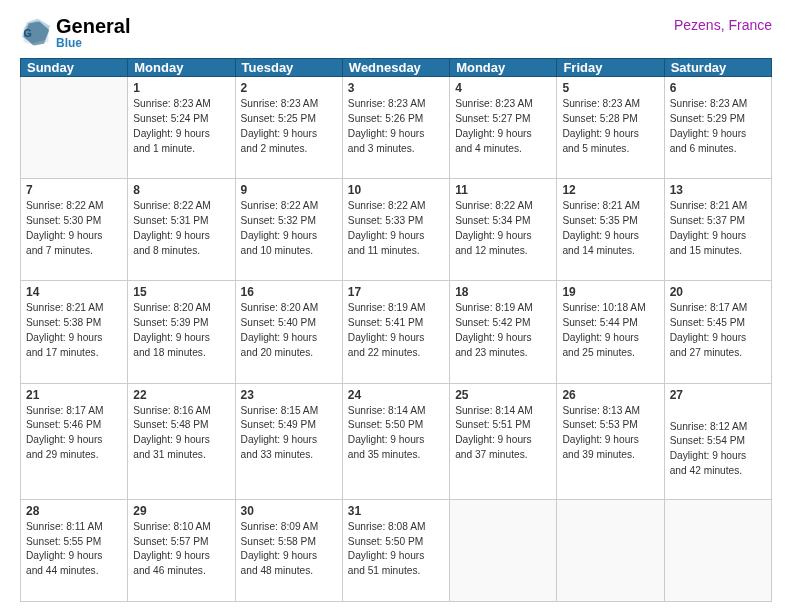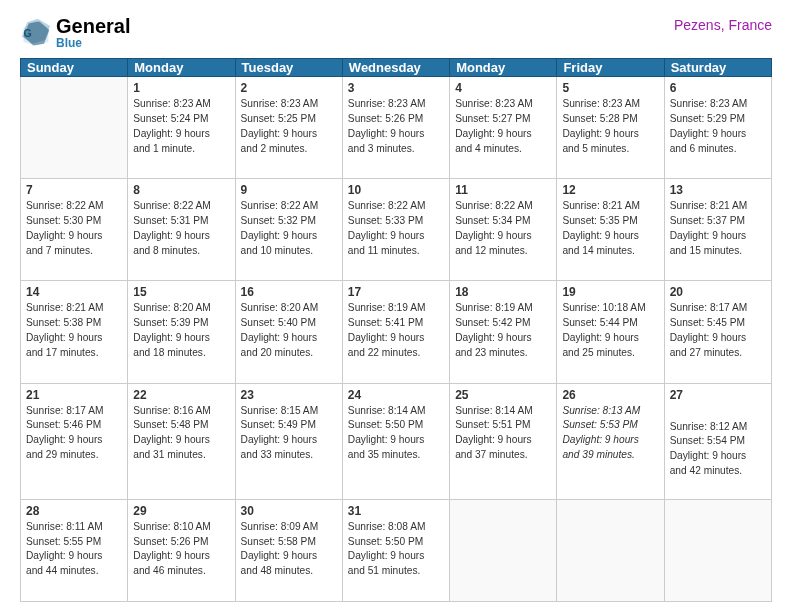--- a/index.html
+++ b/index.html
@@ -303,21 +303,21 @@
           </td>
           <td>
             <span class="day-num">25</span>
             <div class="day-info" style="white-space: pre-line;">Sunrise: 8:14 AM
 Sunset: 5:51 PM
 Daylight: 9 hours
 and 37 minutes.</div>
           </td>
           <td>
             <span class="day-num">26</span>
-            <div class="day-info" style="white-space: pre-line; font-style: italic;">Sunrise: 8:13 AM
+            <div class="day-info" style="white-space: pre-line;">Sunrise: 8:13 AM
 Sunset: 5:53 PM
 Daylight: 9 hours
 and 39 minutes.</div>
           </td>
           <td>
             <span class="day-num">27</span>
             <div class="day-info" style="white-space: pre-line; margin-top: 18px;">Sunrise: 8:12 AM
 Sunset: 5:54 PM
 Daylight: 9 hours
 and 42 minutes.</div>
@@ -327,21 +327,21 @@
           <td>
             <span class="day-num">28</span>
             <div class="day-info" style="white-space: pre-line;">Sunrise: 8:11 AM
 Sunset: 5:55 PM
 Daylight: 9 hours
 and 44 minutes.</div>
           </td>
           <td>
             <span class="day-num">29</span>
             <div class="day-info" style="white-space: pre-line;">Sunrise: 8:10 AM
-Sunset: 5:26 PM
+Sunset: 5:57 PM
 Daylight: 9 hours
 and 46 minutes.</div>
           </td>
           <td>
             <span class="day-num">30</span>
             <div class="day-info" style="white-space: pre-line;">Sunrise: 8:09 AM
 Sunset: 5:58 PM
 Daylight: 9 hours
 and 48 minutes.</div>
           </td>

